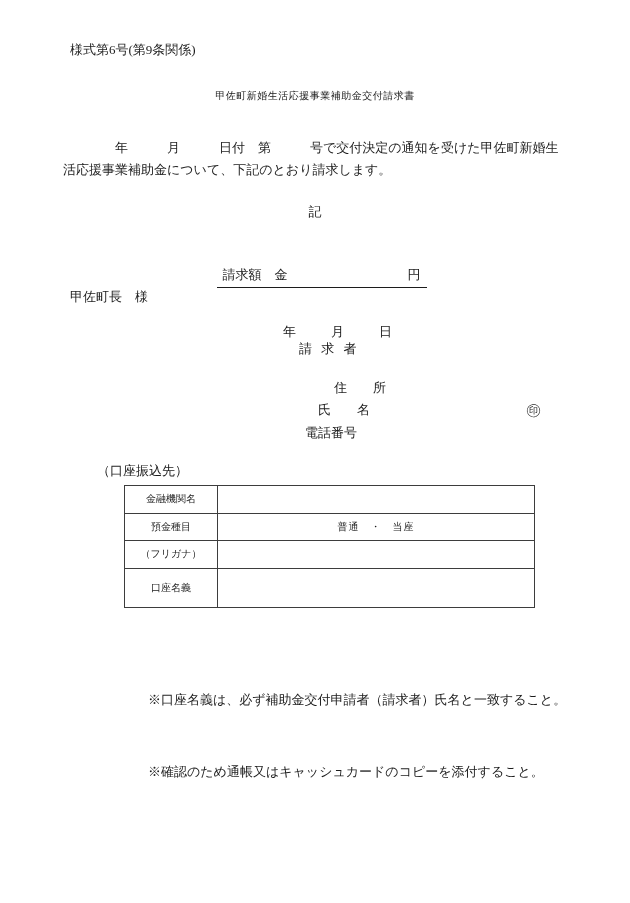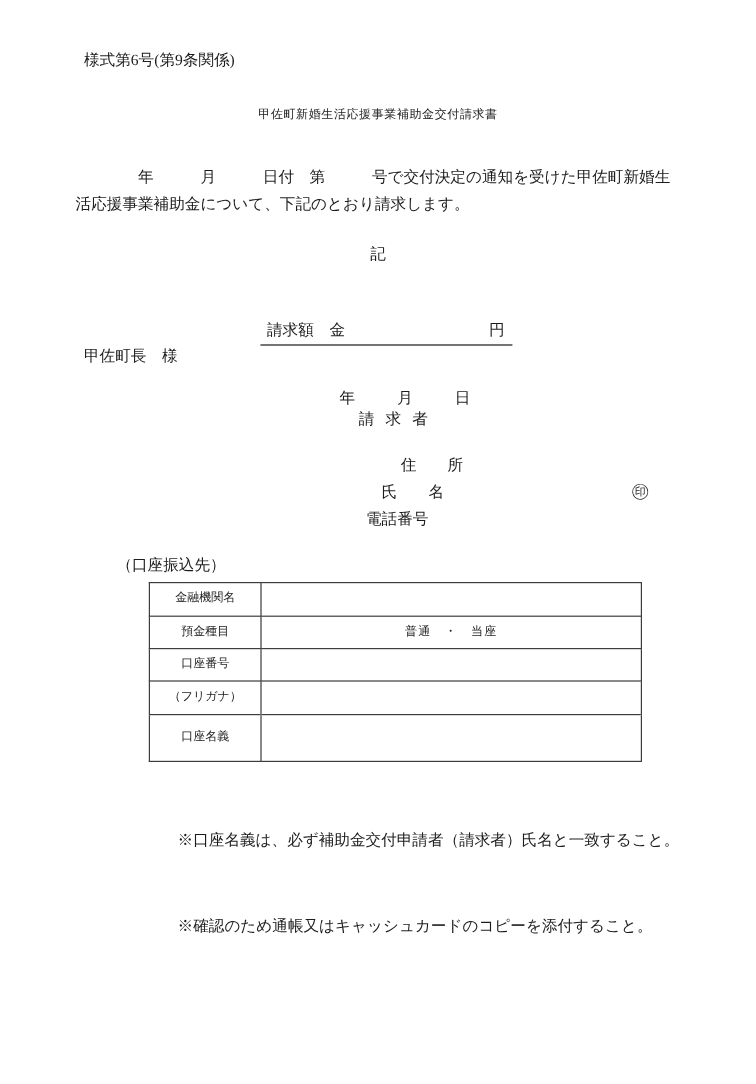--- a/index.html
+++ b/index.html
@@ -113,24 +113,20 @@
   <table class="bank-table">
     <tbody>
       <tr class="row-1">
         <td class="label-cell">金融機関名</td>
         <td></td>
       </tr>
       <tr class="row-2">
         <td class="label-cell">預金種目</td>
         <td class="centered">普通　・　当座</td>
       </tr>
-      <tr class="row-3">
-        <td class="label-cell">口座番号</td>
-        <td></td>
-      </tr>
       <tr class="row-4">
         <td class="label-cell">（フリガナ）</td>
         <td></td>
       </tr>
       <tr class="row-5">
         <td class="label-cell">口座名義</td>
         <td></td>
       </tr>
     </tbody>
   </table>

